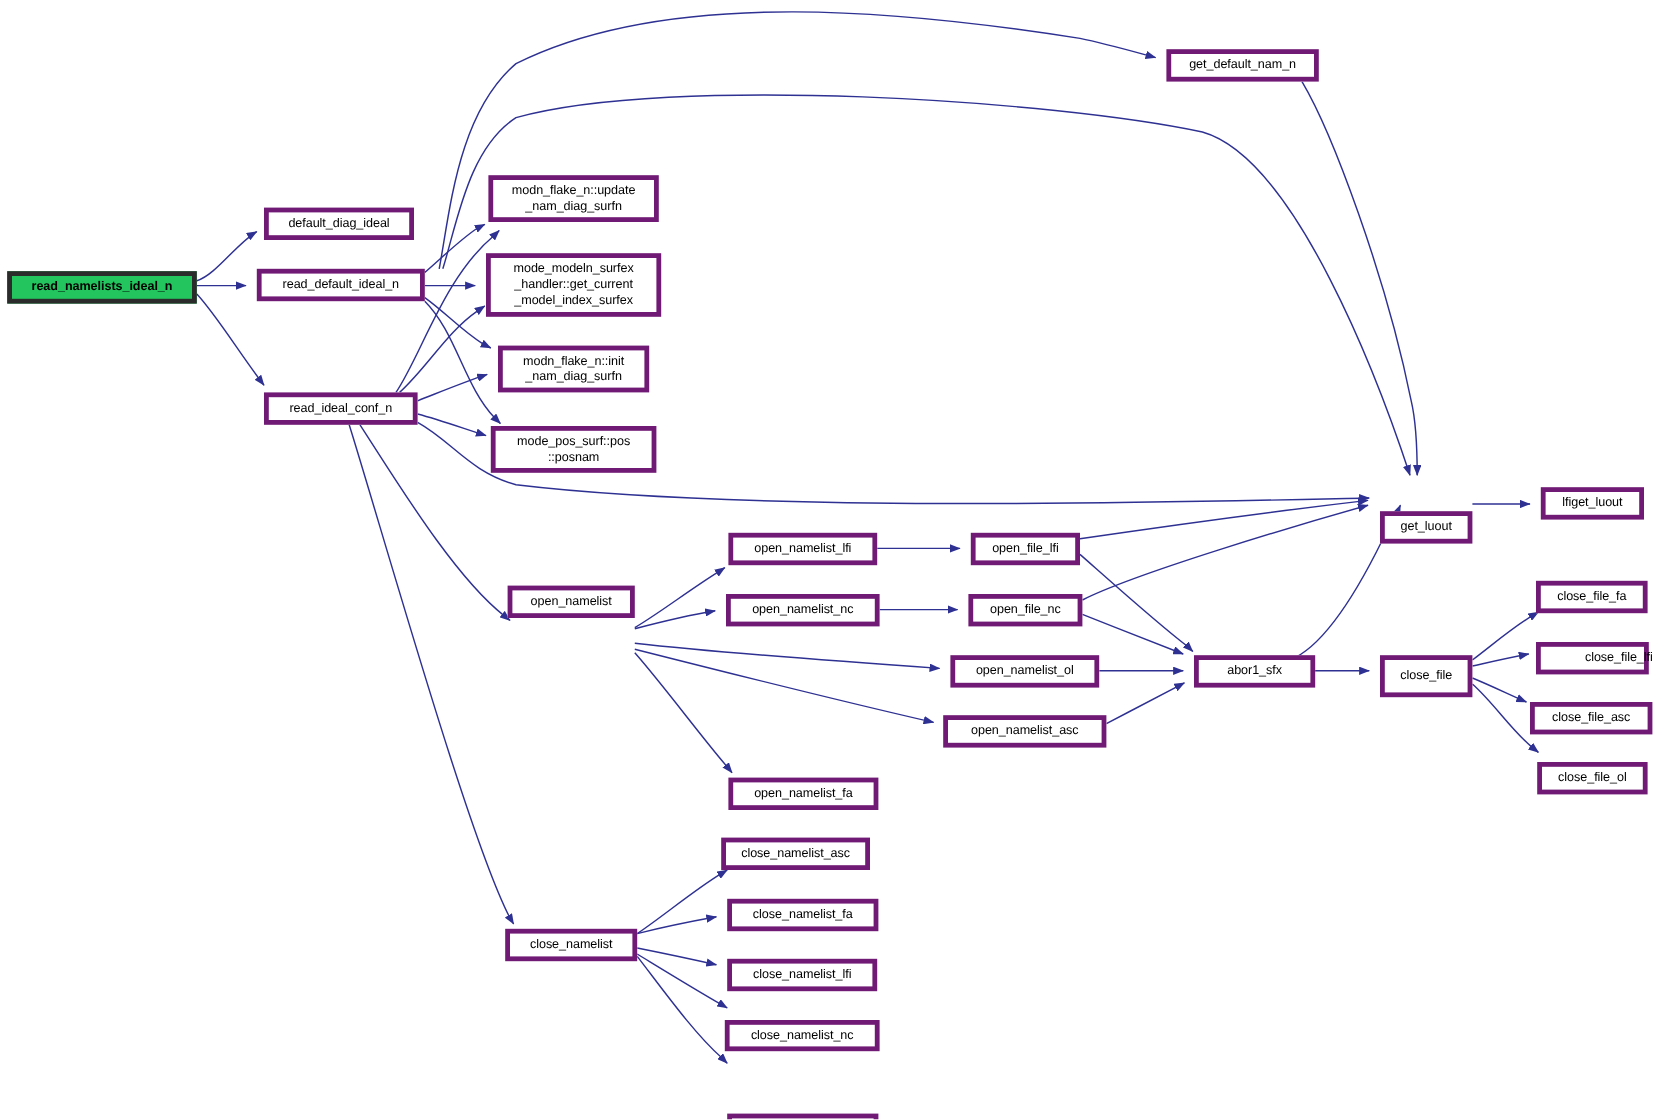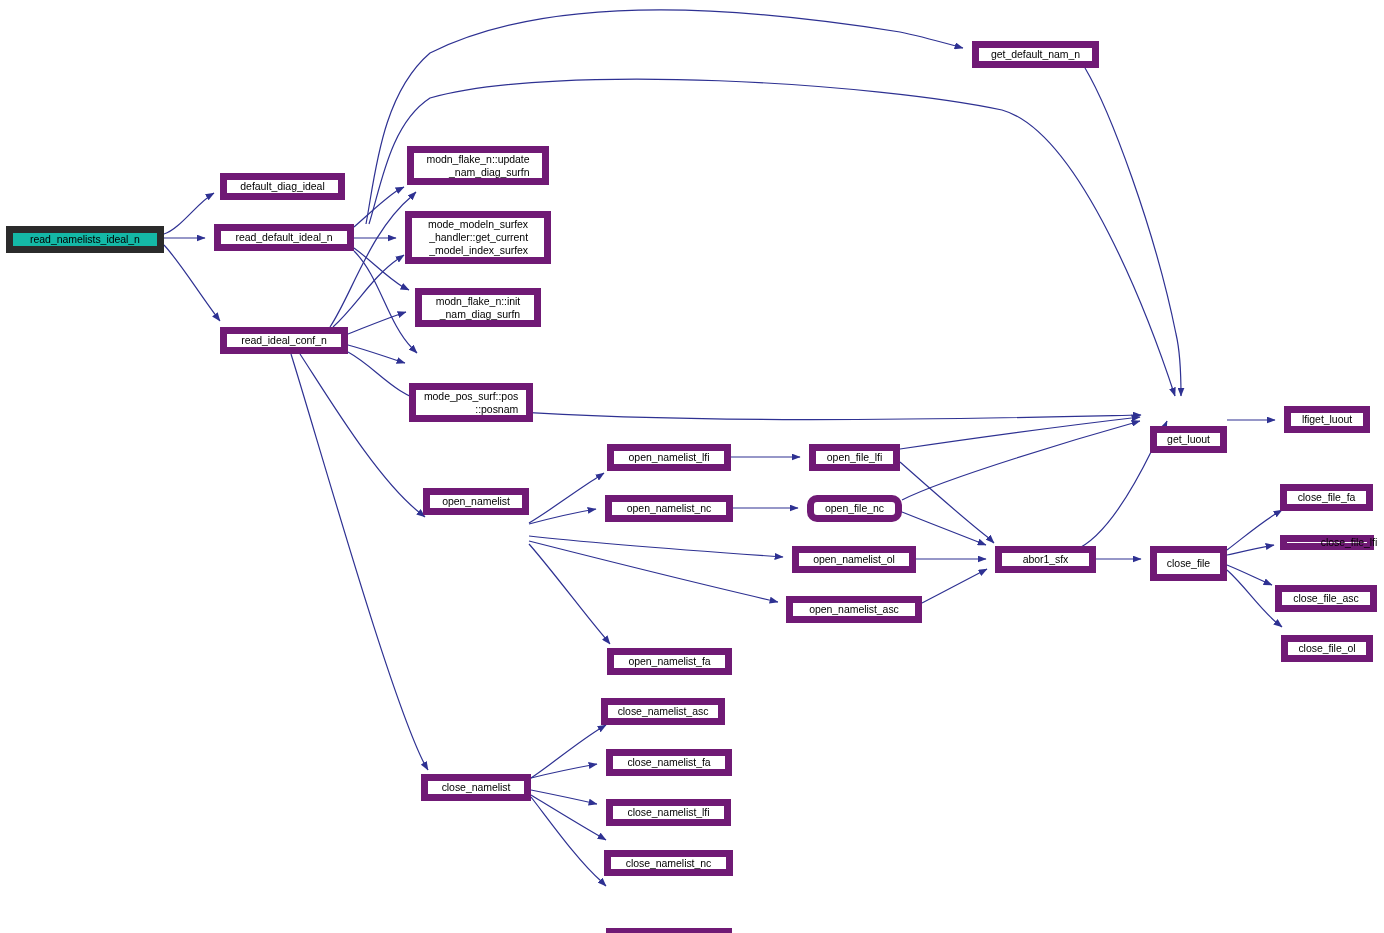--- a/index.html
+++ b/index.html
@@ -20,36 +20,37 @@
     position: absolute;
     left: 0;
     top: 0;
     width: 1384px;
     height: 933px;
     pointer-events: none;
   }
   .node {
     position: absolute;
     box-sizing: border-box;
-    border: 7px solid #701a75;
+    border: 4px solid #701a75;
     background: #ffffff;
     color: #000000;
     font-size: 10.5px;
     line-height: 13px;
-    text-align: right;
+    text-align: center;
     display: flex;
     align-items: center;
     justify-content: center;
     white-space: pre;
     letter-spacing: -0.05px;
     z-index: 3;
   }
   .node.root {
-    background: #14b8a6;
+    background: #22c55e;
     border-color: #2b2b2b;
+    font-weight: bold;
   }
 </style>
 </head>
 <body>
 
 <div id="graph-root">
 
   <svg id="edge-layer" width="1384" height="933" viewBox="0 0 1384 933" xmlns="http://www.w3.org/2000/svg">
     <defs>
       <marker id="arrowhead" markerWidth="9" markerHeight="7" refX="8.4" refY="3.5" orient="auto" markerUnits="userSpaceOnUse">
@@ -107,37 +108,37 @@
       <div class="node" style="left: 220px; top: 173px; width: 125px; height: 27px;">default_diag_ideal</div>
       <div class="node" style="left: 214px; top: 224px; width: 140px; height: 27px;">read_default_ideal_n</div>
       <div class="node" style="left: 220px; top: 327px; width: 128px; height: 27px;">read_ideal_conf_n</div>
       <div class="node" style="left: 407px; top: 146px; width: 142px; height: 39px;">modn_flake_n::update
 _nam_diag_surfn</div>
       <div class="node" style="left: 405px; top: 211px; width: 146px; height: 53px;">mode_modeln_surfex
 _handler::get_current
 _model_index_surfex</div>
       <div class="node" style="left: 415px; top: 288px; width: 126px; height: 39px;">modn_flake_n::init
 _nam_diag_surfn</div>
-      <div class="node" style="left: 409px; top: 355px; width: 124px; height: 39px; margin-top: 28px;">mode_pos_surf::pos
+      <div class="node" style="left: 409px; top: 355px; width: 138px; height: 39px;">mode_pos_surf::pos
 ::posnam</div>
       <div class="node" style="left: 972px; top: 41px; width: 127px; height: 27px;">get_default_nam_n</div>
       <div class="node" style="left: 1150px; top: 426px; width: 77px; height: 27px;">get_luout</div>
       <div class="node" style="left: 1284px; top: 406px; width: 86px; height: 27px;">lfiget_luout</div>
       <div class="node" style="left: 423px; top: 488px; width: 106px; height: 27px;">open_namelist</div>
       <div class="node" style="left: 607px; top: 444px; width: 124px; height: 27px;">open_namelist_lfi</div>
       <div class="node" style="left: 605px; top: 495px; width: 128px; height: 27px;">open_namelist_nc</div>
       <div class="node" style="left: 792px; top: 546px; width: 124px; height: 27px;">open_namelist_ol</div>
       <div class="node" style="left: 786px; top: 596px; width: 136px; height: 27px;">open_namelist_asc</div>
       <div class="node" style="left: 607px; top: 648px; width: 125px; height: 27px;">open_namelist_fa</div>
       <div class="node" style="left: 809px; top: 444px; width: 91px; height: 27px;">open_file_lfi</div>
-      <div class="node" style="left: 807px; top: 495px; width: 95px; height: 27px; border-radius: 10px;">open_file_nc</div>
+      <div class="node" style="left: 807px; top: 495px; width: 95px; height: 27px;">open_file_nc</div>
       <div class="node" style="left: 995px; top: 546px; width: 101px; height: 27px;">abor1_sfx</div>
       <div class="node" style="left: 1150px; top: 546px; width: 77px; height: 35px;">close_file</div>
       <div class="node" style="left: 1280px; top: 484px; width: 93px; height: 27px;">close_file_fa</div>
-      <div class="node" style="left: 1280px; top: 535px; width: 94px; height: 15px; padding-left: 44px;">close_file_lfi</div>
+      <div class="node" style="left: 1280px; top: 535px; width: 94px; height: 27px; padding-left: 44px;">close_file_lfi</div>
       <div class="node" style="left: 1275px; top: 585px; width: 102px; height: 27px;">close_file_asc</div>
       <div class="node" style="left: 1281px; top: 635px; width: 92px; height: 27px;">close_file_ol</div>
       <div class="node" style="left: 421px; top: 774px; width: 110px; height: 27px;">close_namelist</div>
       <div class="node" style="left: 601px; top: 698px; width: 124px; height: 27px;">close_namelist_asc</div>
       <div class="node" style="left: 606px; top: 749px; width: 126px; height: 27px;">close_namelist_fa</div>
       <div class="node" style="left: 606px; top: 799px; width: 125px; height: 27px;">close_namelist_lfi</div>
       <div class="node" style="left: 604px; top: 850px; width: 129px; height: 26px;">close_namelist_nc</div>
       <div class="node" style="left: 606px; top: 900px; width: 126px; height: 44px; margin-top: 28px;">close_namelist_ol</div>
     </div>
 

